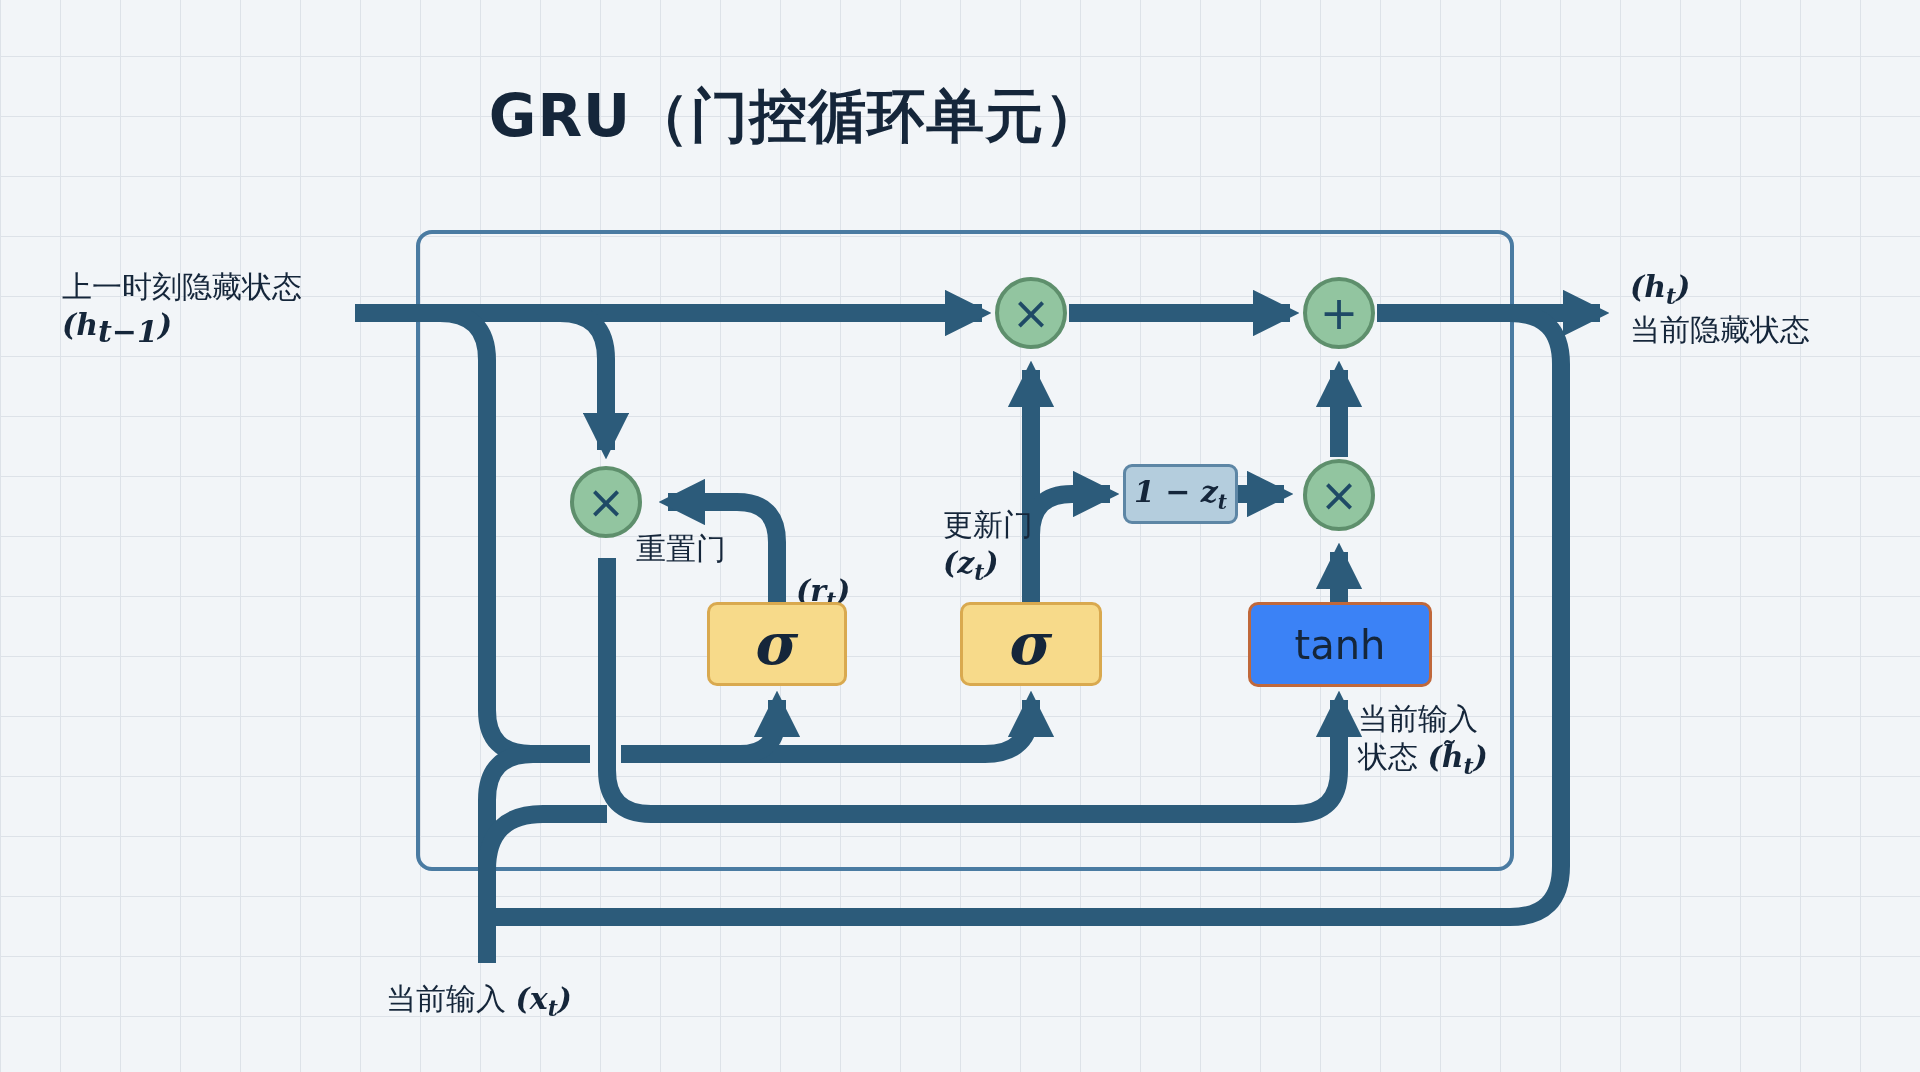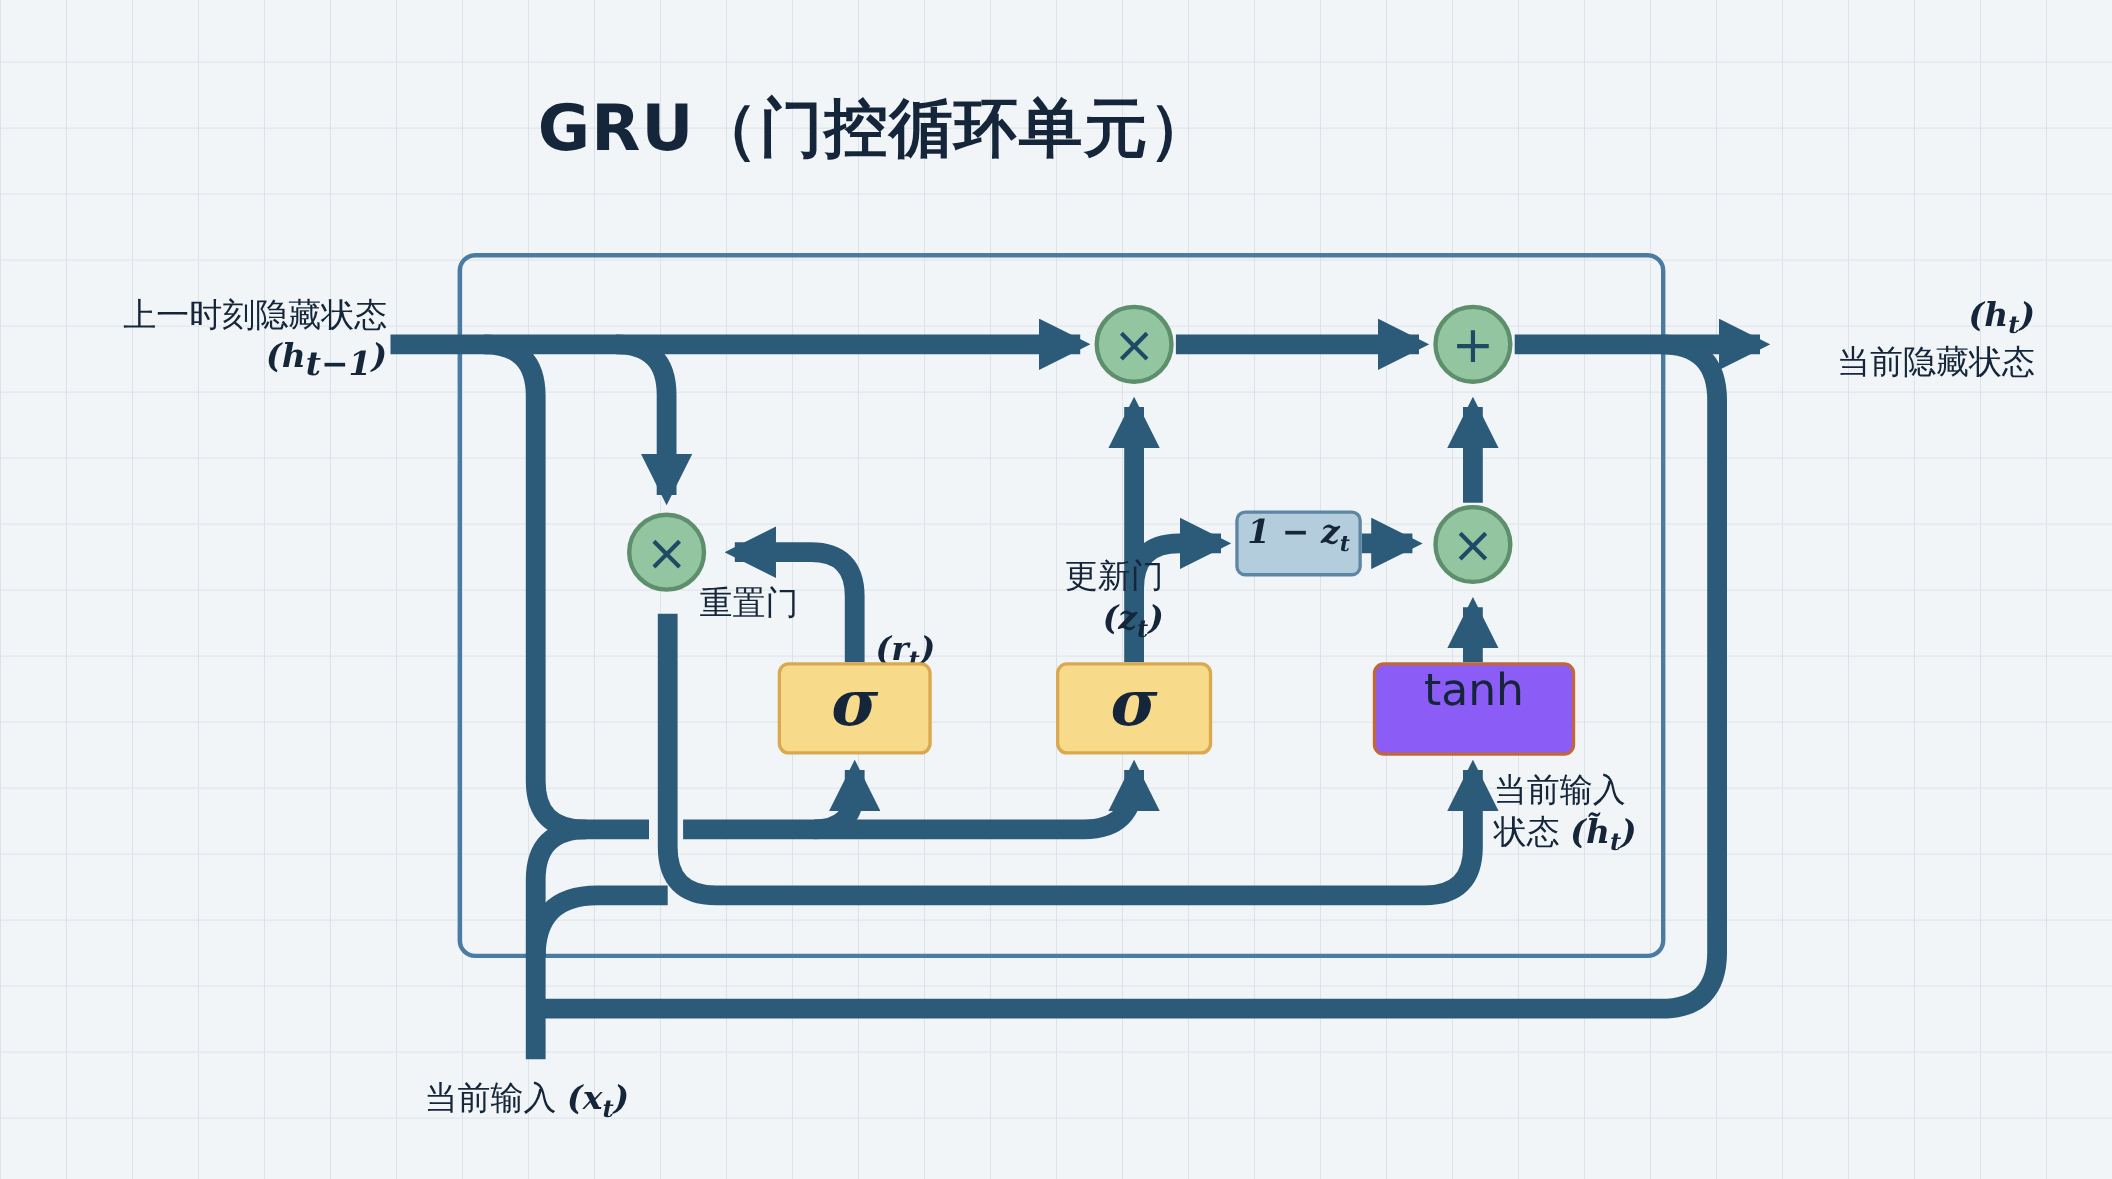--- a/index.html
+++ b/index.html
@@ -20,28 +20,28 @@
     text-align: center; font-size: 58px; font-weight: bold; color: #15263a;
     font-family: "DejaVu Sans", sans-serif; letter-spacing: 1px;
   }
   .label {
     position: absolute; font-size: 30px; color: #15263a; line-height: 1.25;
     font-family: "DejaVu Sans", sans-serif; white-space: nowrap;
   }
   .math {
     font-family: "DejaVu Serif", serif; font-style: italic; font-weight: bold;
   }
-  .center { text-align: right; }
+  .center { text-align: left; }
   .box {
-    position: absolute; display: flex; align-items: flex-start; justify-content: center;
+    position: absolute; display: flex; align-items: center; justify-content: center;
     border-radius: 10px; box-sizing: border-box;
   }
   .sigma-box { background: #f7da8a; border: 3px solid #d9a94f; }
   .sigma-box span { font-family: "DejaVu Serif", serif; font-style: italic; font-weight: bold; font-size: 58px; color: #15263a; }
-  .tanh-box { background: #8b5cf6; border: 3px solid #c0683b; }
+  .tanh-box { background: #3b82f6; border: 3px solid #c0683b; }
   .tanh-box span { font-size: 40px; color: #15263a; font-family: "DejaVu Sans", sans-serif; }
   .onez-box { background: #b4cddd; border: 3px solid #5d86a5; border-radius: 9px; }
   .onez-box span { font-size: 30px; color: #15263a; }
   .op {
     position: absolute; width: 72px; height: 72px; border-radius: 50%;
     background: #92c5a0; border: 4px solid #5e8f6c; box-sizing: border-box;
     display: flex; align-items: center; justify-content: center;
     font-size: 46px; color: #1f4a66; line-height: 1; font-family: "DejaVu Sans", sans-serif;
   }
 </style>

